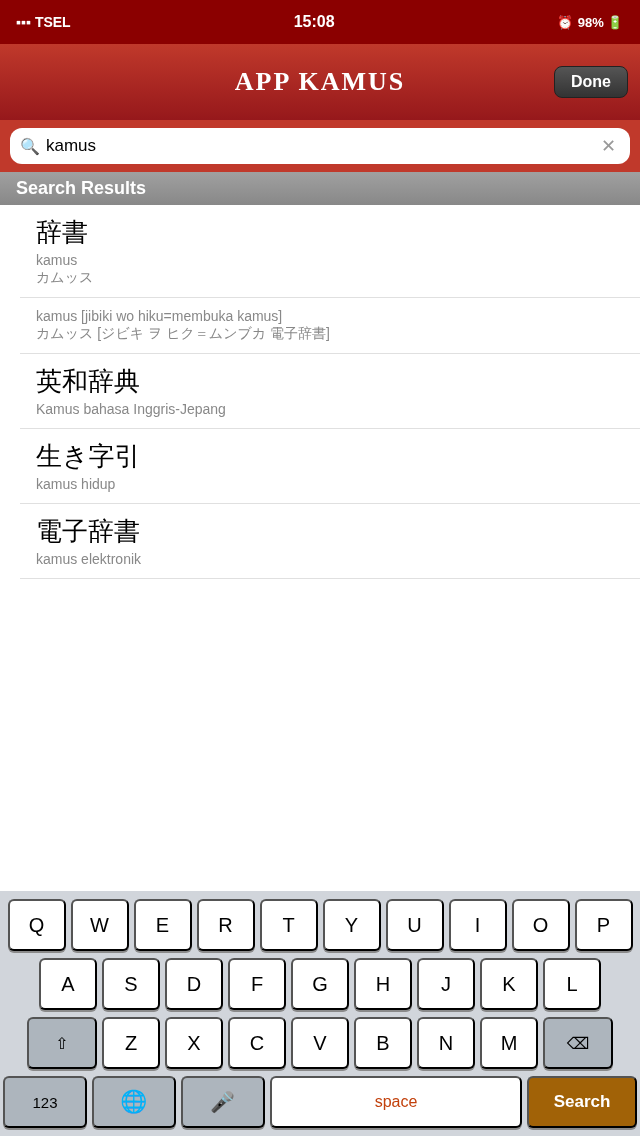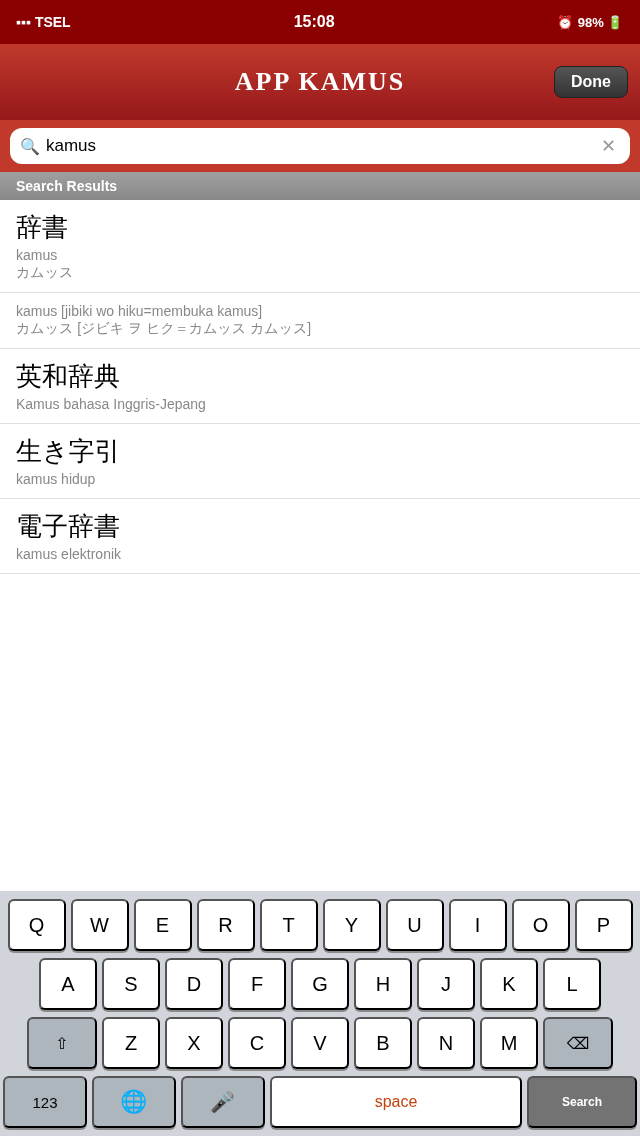--- a/index.html
+++ b/index.html
@@ -98,28 +98,29 @@
       background: none;
       border: none;
       padding: 0 4px;
     }
 
     
     #results-header {
       background: linear-gradient(to bottom, #a0a0a0, #888);
       padding: 6px 16px;
       color: #fff;
-      font-size: 14px;
+      font-size: 18px;
       font-weight: bold;
     }
 
     
     #results-list {
       background: #fff;
       overflow: hidden;
+      padding-left: 20px;
     }
     .result-item {
       padding: 10px 16px 10px 16px;
       border-bottom: 1px solid #e0e0e0;
     }
     .result-kanji {
       font-size: 26px;
       color: #000;
       font-weight: normal;
       margin-bottom: 2px;
@@ -209,23 +210,23 @@
       font-size: 20px;
     }
     .key-space {
       background: #fff;
       flex: 4;
       font-size: 16px;
       color: #c2410c;
       max-width: none;
     }
     .key-search {
-      background: #737373;
-      color: #fff;
-      font-size: 12px;
+      background: #a16207;
+      color: #fff;
+      font-size: 17px;
       font-weight: 600;
       min-width: 100px;
       max-width: 110px;
       flex: 2;
     }
   </style>
 </head>
 <body>
 
 <div id="status-bar">
@@ -260,21 +261,21 @@
 
 <div id="results-list">
 
 <div class="result-item">
       <div class="result-kanji">辞書</div>
       <div class="result-latin">kamus</div>
       <div class="result-katakana">カムッス</div>
     </div>
     <div class="result-item">
       <div class="result-latin">kamus [jibiki wo hiku=membuka kamus]</div>
-      <div class="result-katakana">カムッス [ジビキ ヲ ヒク＝カムッス カムッス]</div>
+      <div class="result-katakana">カムッス [ジビキ ヲ ヒク＝ムンブカ 電子辞書]</div>
     </div>
     <div class="result-item">
       <div class="result-kanji">英和辞典</div>
       <div class="result-latin">Kamus bahasa Inggris-Jepang</div>
 
     </div>
     <div class="result-item">
       <div class="result-kanji">生き字引</div>
       <div class="result-latin">kamus hidup</div>
 

